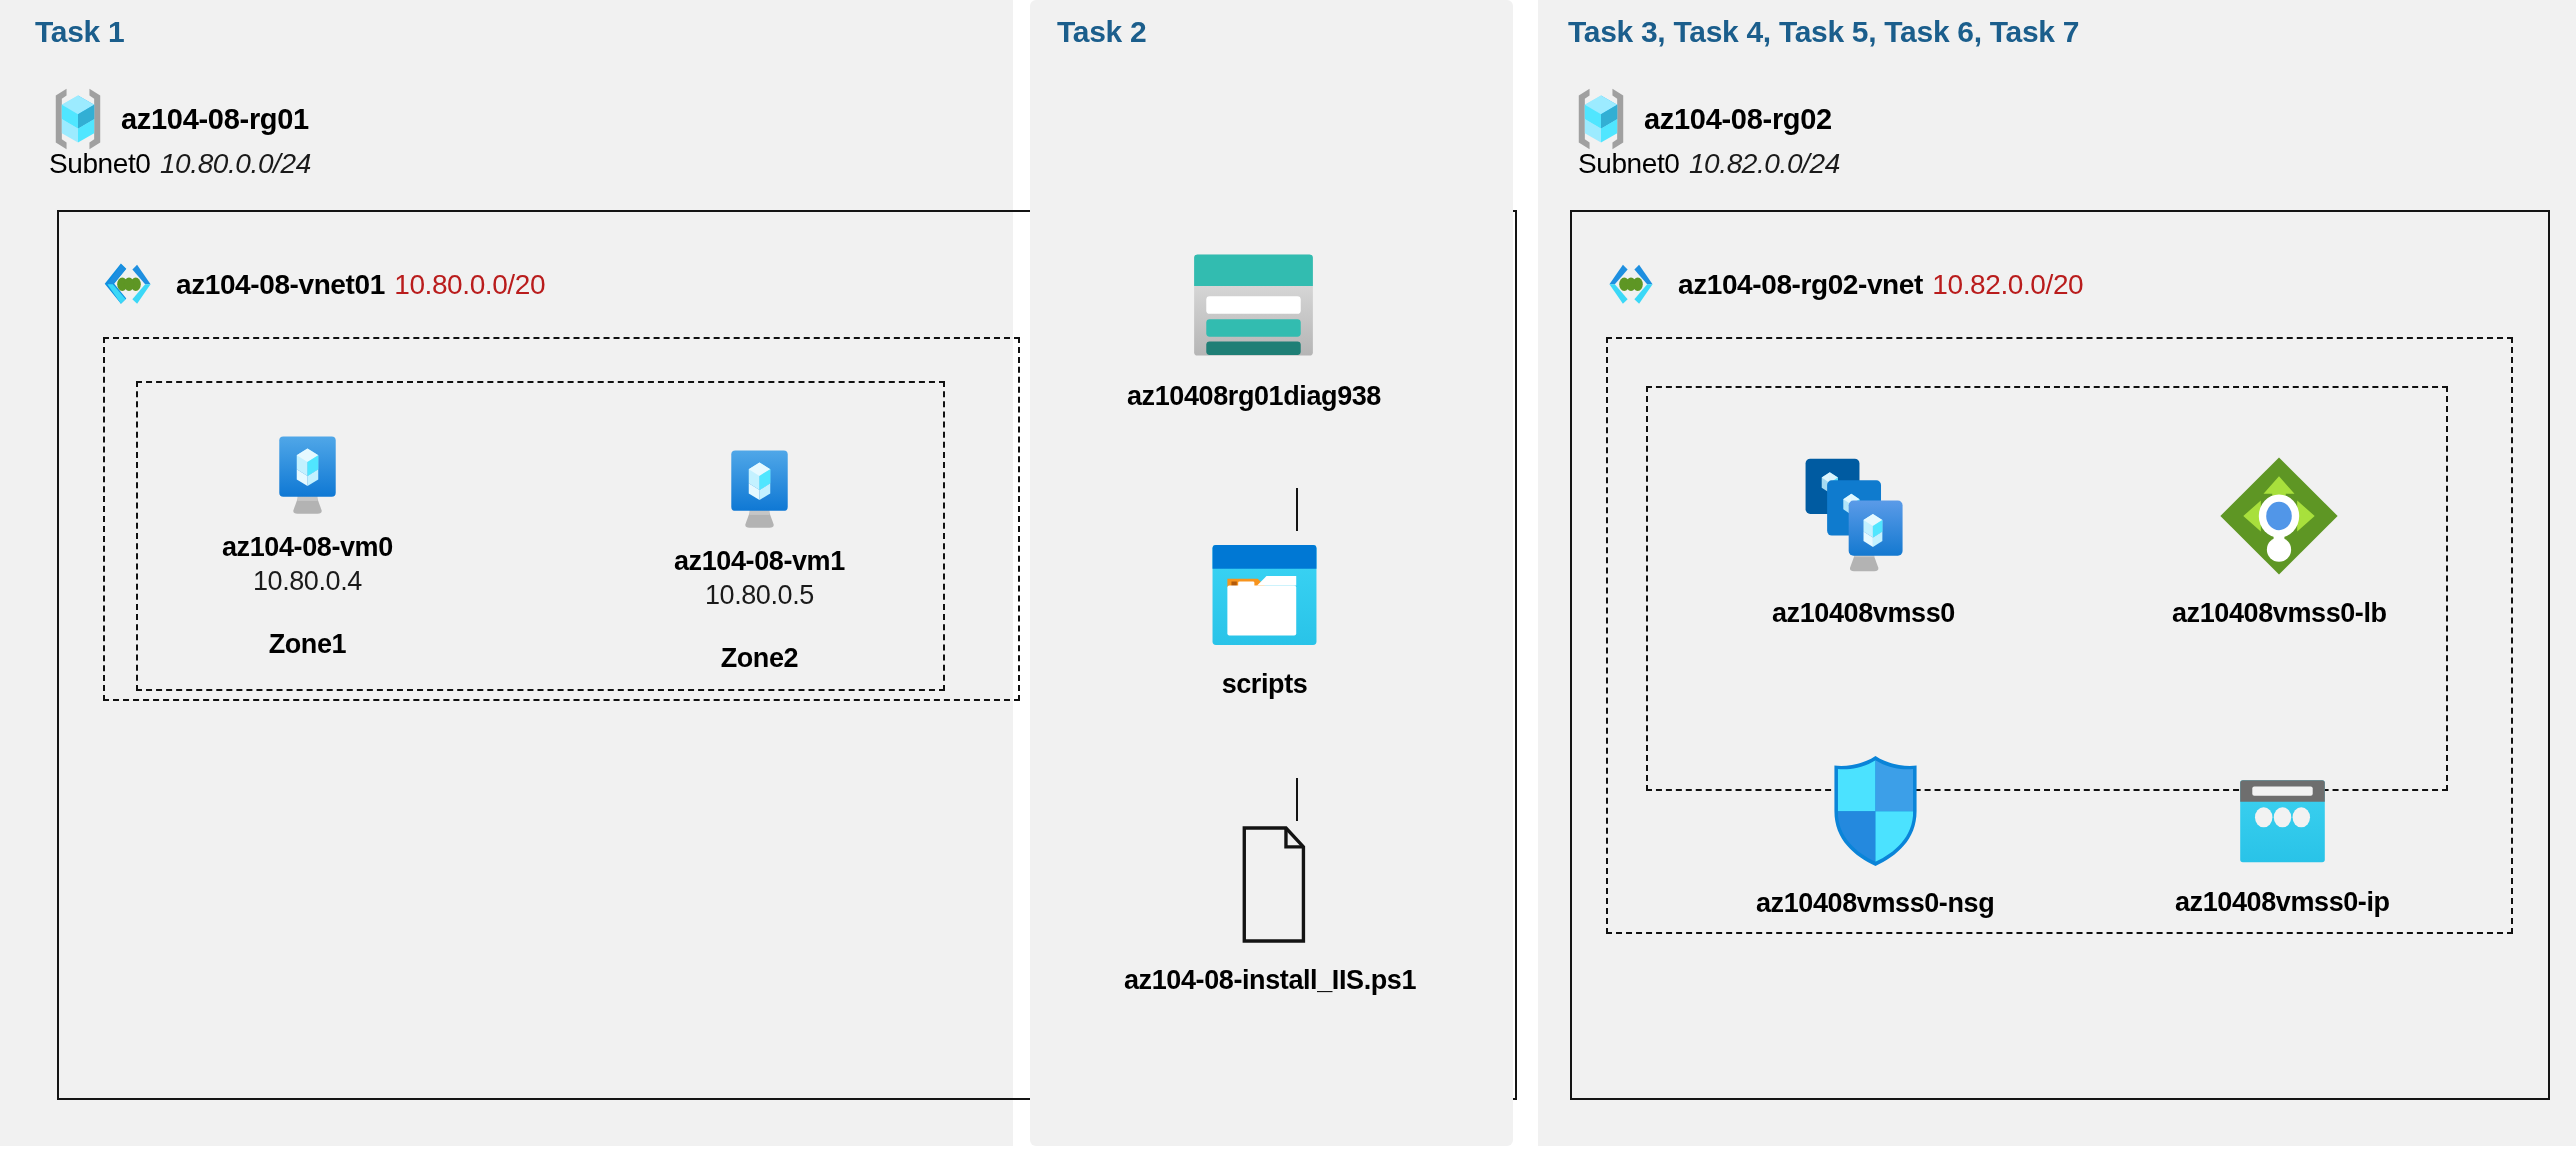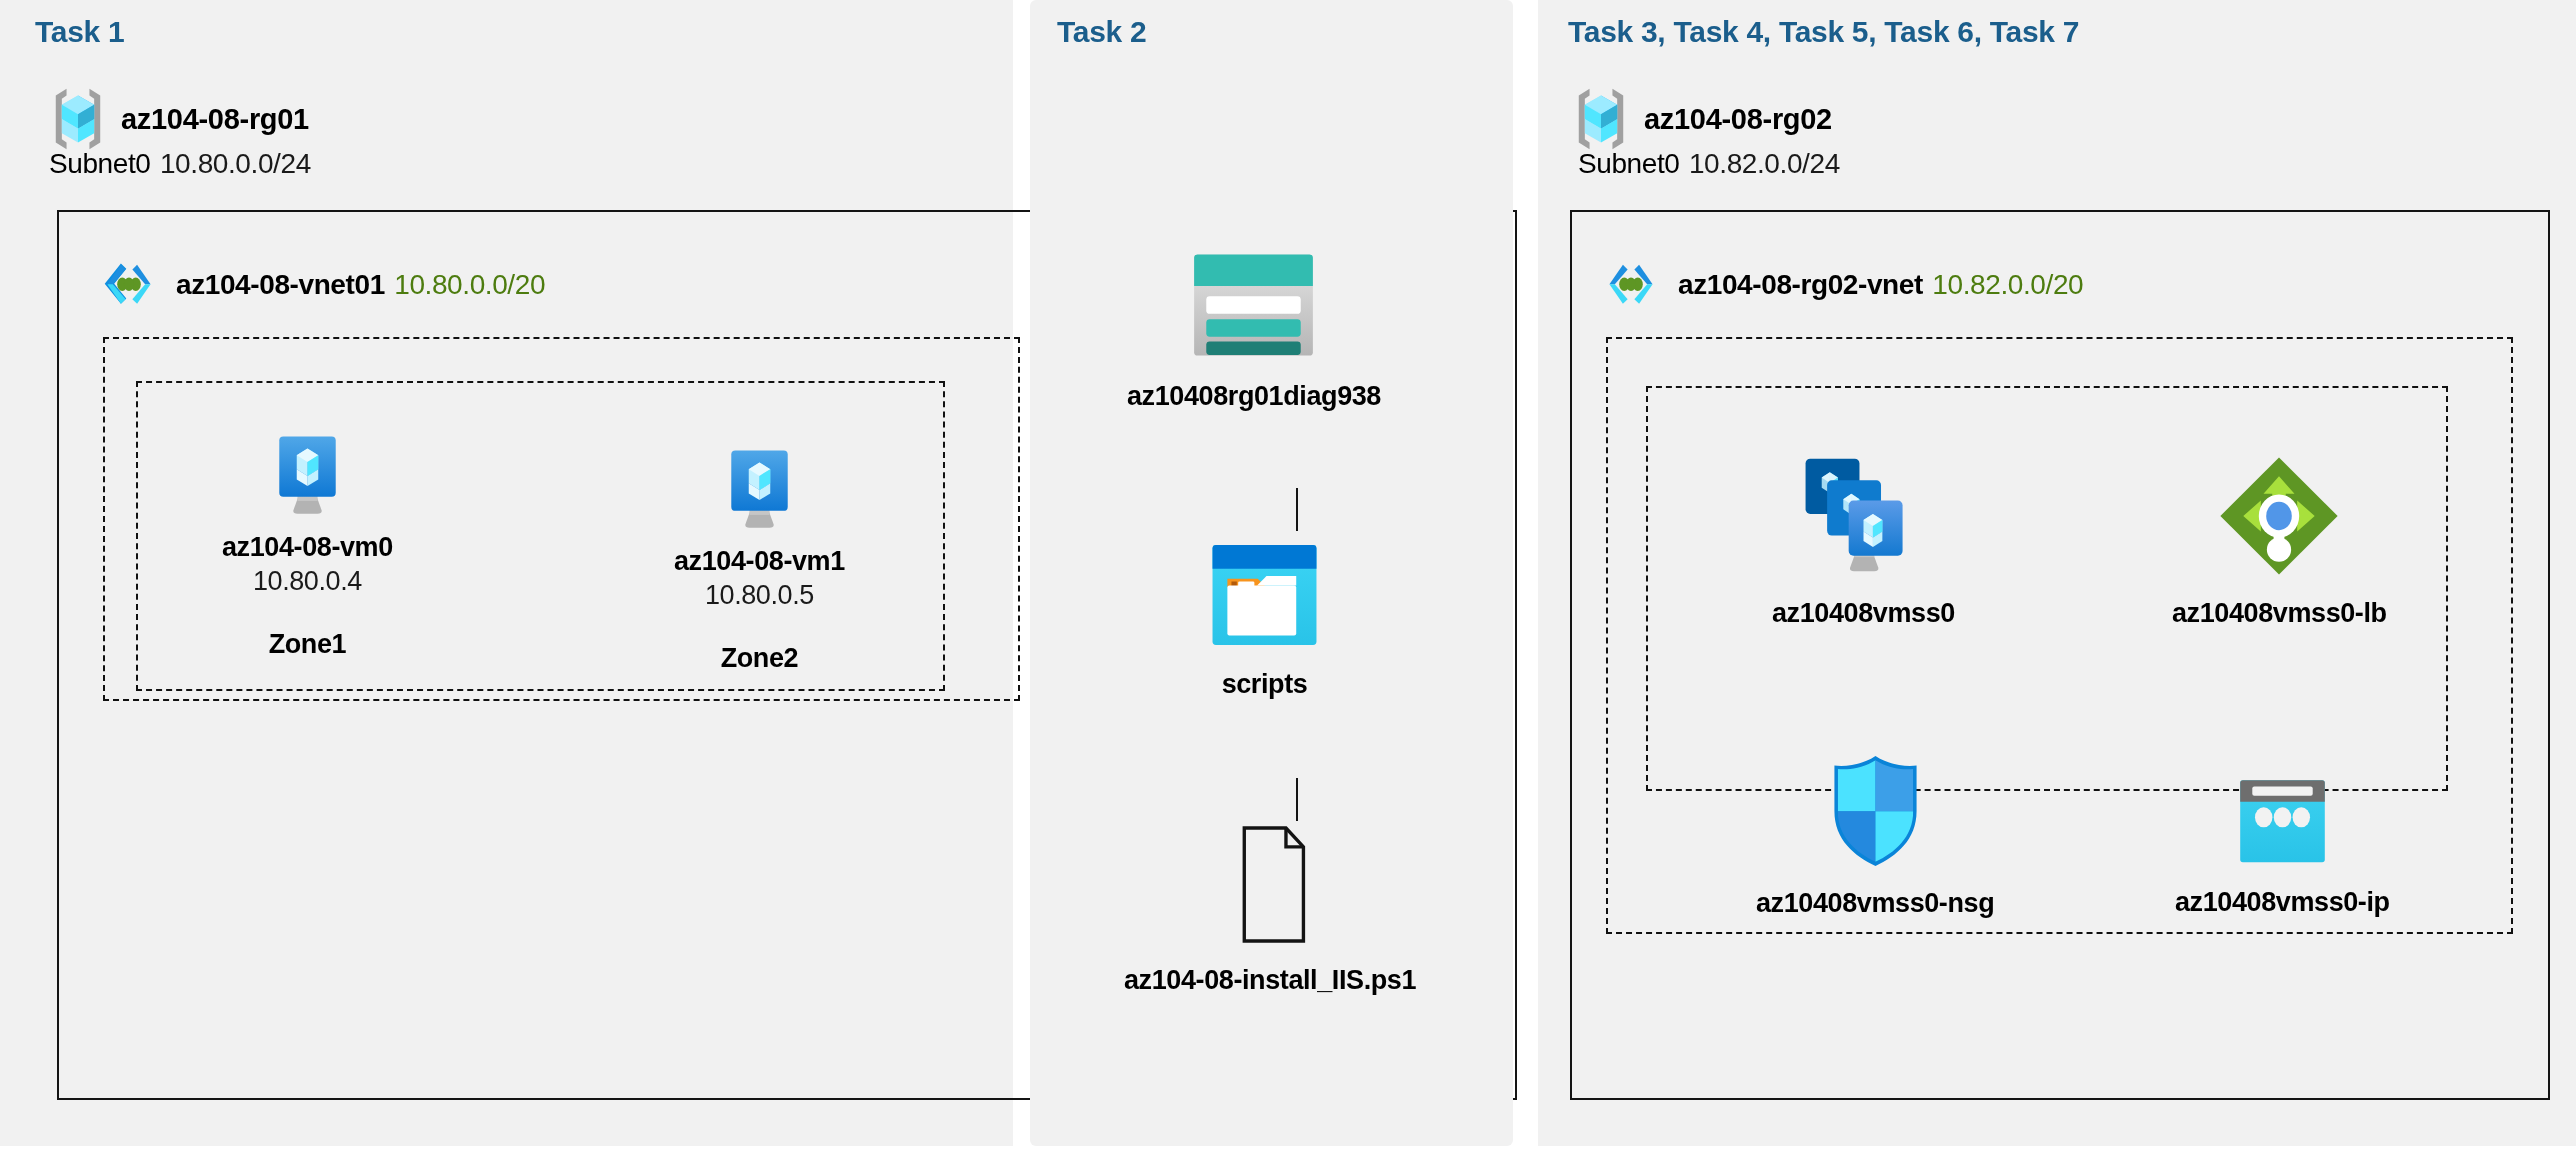--- a/index.html
+++ b/index.html
@@ -45,38 +45,38 @@
   #vnet02-box { left: 32px; top: 210px; width: 980px; height: 890px; }
 
   .vnet-header { position: absolute; display: flex; align-items: center; gap: 16px; }
   #vnet01-header { left: 39px; top: 42px; }
   #vnet02-header { left: 28px; top: 42px; }
   .vnet-name {
     font-size: 28px; font-weight: bold; color: #000000;
     letter-spacing: -0.4px; white-space: nowrap;
   }
   .vnet-cidr {
-    font-size: 28px; font-weight: normal; color: #4d7c0f;
+    font-size: 28px; font-weight: normal; color: #b91c1c;
     letter-spacing: -0.4px; white-space: nowrap; margin-left: 9.4px;
   }
 
   
   .subnet-box {
     position: absolute;
     border: 2.7px dashed #111111;
     background: transparent;
   }
   #subnet0-left { left: 44px; top: 125px; width: 917px; height: 364px; }
   #subnet0-right { left: 34px; top: 125px; width: 907px; height: 597px; }
 
   .subnet-title { position: absolute; white-space: nowrap; }
   #subnet0-left-title { left: 49px; top: 148px; }
   #subnet0-right-title { left: 40px; top: 148px; }
   .subnet-name { font-size: 28px; font-weight: normal; color: #000000; letter-spacing: -0.4px; }
-  .subnet-cidr { font-size: 28px; font-weight: normal; color: #1a1a1a; letter-spacing: -0.4px; margin-left: 9.4px; }
+  .subnet-cidr { font-size: 28px; font-weight: normal; color: #1a1a1a; letter-spacing: -0.4px; margin-left: 9.4px; font-style: italic; }
 
   
   .inner-box { position: absolute; border: 2.7px dashed #111111; background: transparent; }
   #vm-group-box  { left: 77px; top: 169px; width: 809px; height: 310px; }
   #vmss-group-box { left: 74px; top: 174px; width: 802px; height: 405px; }
 
   
   .node { position: absolute; display: flex; flex-direction: column; align-items: center; }
   .node-icon { display: block; }
   .node-label {

